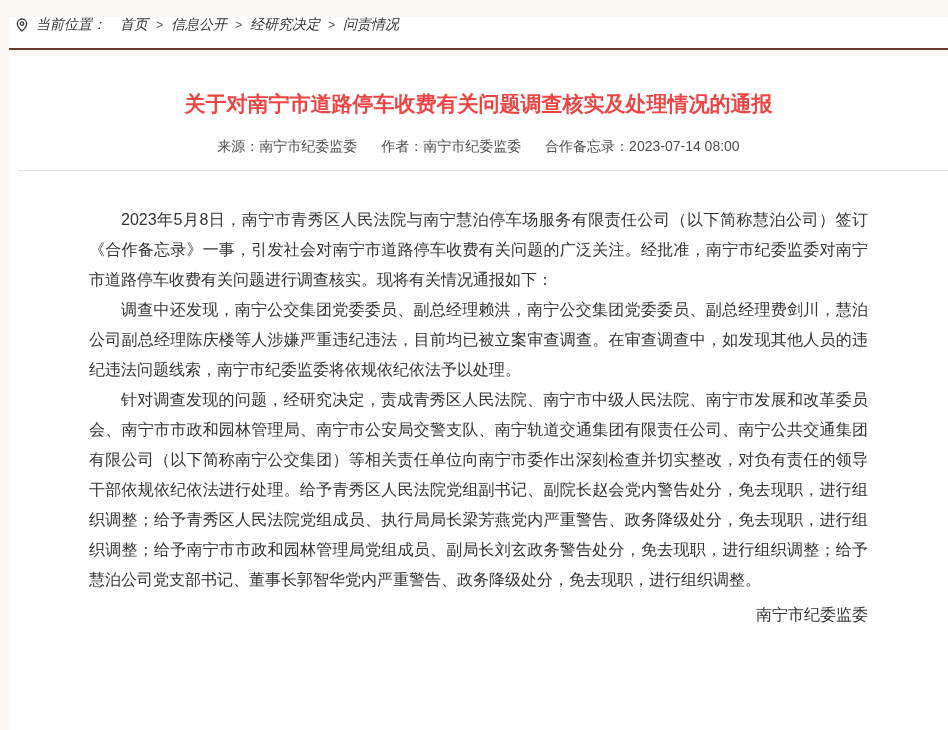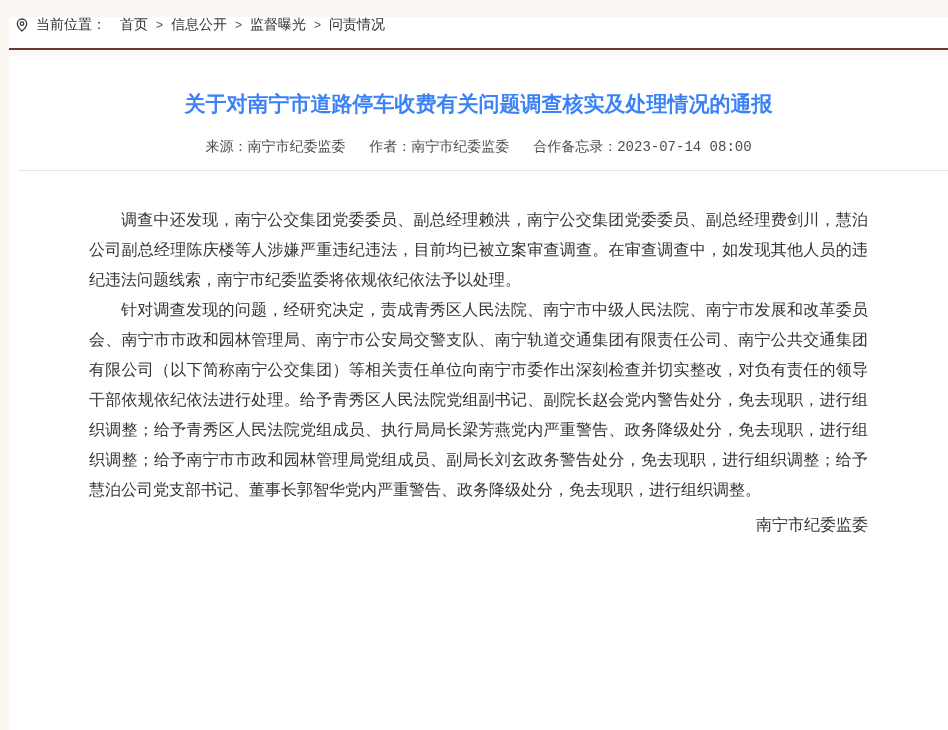--- a/index.html
+++ b/index.html
@@ -16,39 +16,39 @@
     color:#333;
   }
   .outer{padding-top:17px;padding-left:9px;height:100%;}
   .panel{background:#ffffff;min-height:713px;}
   
   .crumbbar{
     display:flex;align-items:center;
     height:33px;padding:0 10px 16px 5px;
     border-bottom:2px solid var(--accent);
     background:#ffffff;
-    font-size:14px;color:#333;
+    font-size:14px;color:#333;font-style:italic;
   }
   .crumbbar .pin{display:inline-flex;margin-right:6px;}
   .crumb-label{margin-right:10px;}
   .crumb-link{color:#333;text-decoration:none;margin:8px 4px;cursor:pointer;}
   .crumb-sep{color:#555;margin:0 4px;font-size:12px;}
   .gap-strip{height:6px;background:var(--page-bg);}
   
   .article{background:#ffffff;padding:26px 80px 10px 80px;}
   .article h1{
     margin:8px 0 20px 0;
-    font-size:21px;line-height:28px;font-weight:700;color:#3b82f6;
+    font-size:21px;line-height:28px;font-weight:700;color:#ef4444;
     text-align:center;
   }
   .meta{
     text-align:center;font-size:14px;color:#4d4d4d;
     padding-bottom:14px;
   }
-  .meta .meta-item{margin:0 10px;white-space:nowrap;font-family:Liberation Mono, monospace;}
+  .meta .meta-item{margin:0 10px;white-space:nowrap;}
   .meta-rule{
     border:none;border-top:1px solid var(--divider);
     margin:0 -80px 0 -71px;
   }
   .bodytext{
     margin-top:34px;
     font-size:16px;line-height:30px;text-align:justify;color:#333;
   }
   .bodytext p{margin:0;text-indent:2em;}
   .signature{
@@ -67,39 +67,40 @@
         <svg viewBox="0 0 24 24" width="16" height="16" fill="none" stroke="#3a3a3a" stroke-width="2" stroke-linejoin="round">
           <path d="M12 21s-7-6.1-7-11a7 7 0 0 1 14 0c0 4.9-7 11-7 11z"></path>
           <circle cx="12" cy="10" r="2.6"></circle>
         </svg>
       </span>
       <span class="crumb-label">当前位置：</span>
       <a class="crumb-link">首页</a>
       <span class="crumb-sep">&gt;</span>
       <a class="crumb-link">信息公开</a>
       <span class="crumb-sep">&gt;</span>
-      <a class="crumb-link">监督曝光</a>
+      <a class="crumb-link">经研究决定</a>
       <span class="crumb-sep">&gt;</span>
       <a class="crumb-link">问责情况</a>
     </div>
 
     <div class="gap-strip"></div>
 
     <div class="article">
       <h1>关于对南宁市道路停车收费有关问题调查核实及处理情况的通报</h1>
 
       <div class="meta">
         <span class="meta-item"><span>来源：</span><span>南宁市纪委监委</span></span>
         <span class="meta-item"><span>作者：</span><span>南宁市纪委监委</span></span>
         <span class="meta-item"><span>合作备忘录：</span><span>2023-07-14 08:00</span></span>
       </div>
 
       <hr class="meta-rule">
 
       <div class="bodytext">
+        <p>2023年5月8日，南宁市青秀区人民法院与南宁慧泊停车场服务有限责任公司（以下简称慧泊公司）签订《合作备忘录》一事，引发社会对南宁市道路停车收费有关问题的广泛关注。经批准，南宁市纪委监委对南宁市道路停车收费有关问题进行调查核实。现将有关情况通报如下：</p>
         <p>调查中还发现，南宁公交集团党委委员、副总经理赖洪，南宁公交集团党委委员、副总经理费剑川，慧泊公司副总经理陈庆楼等人涉嫌严重违纪违法，目前均已被立案审查调查。在审查调查中，如发现其他人员的违纪违法问题线索，南宁市纪委监委将依规依纪依法予以处理。</p>
         <p>针对调查发现的问题，经研究决定，责成青秀区人民法院、南宁市中级人民法院、南宁市发展和改革委员会、南宁市市政和园林管理局、南宁市公安局交警支队、南宁轨道交通集团有限责任公司、南宁公共交通集团有限公司（以下简称南宁公交集团）等相关责任单位向南宁市委作出深刻检查并切实整改，对负有责任的领导干部依规依纪依法进行处理。给予青秀区人民法院党组副书记、副院长赵会党内警告处分，免去现职，进行组织调整；给予青秀区人民法院党组成员、执行局局长梁芳燕党内严重警告、政务降级处分，免去现职，进行组织调整；给予南宁市市政和园林管理局党组成员、副局长刘玄政务警告处分，免去现职，进行组织调整；给予慧泊公司党支部书记、董事长郭智华党内严重警告、政务降级处分，免去现职，进行组织调整。</p>
       </div>
 
       <div class="signature">
         <div>南宁市纪委监委</div>
 
       </div>
     </div>
 

